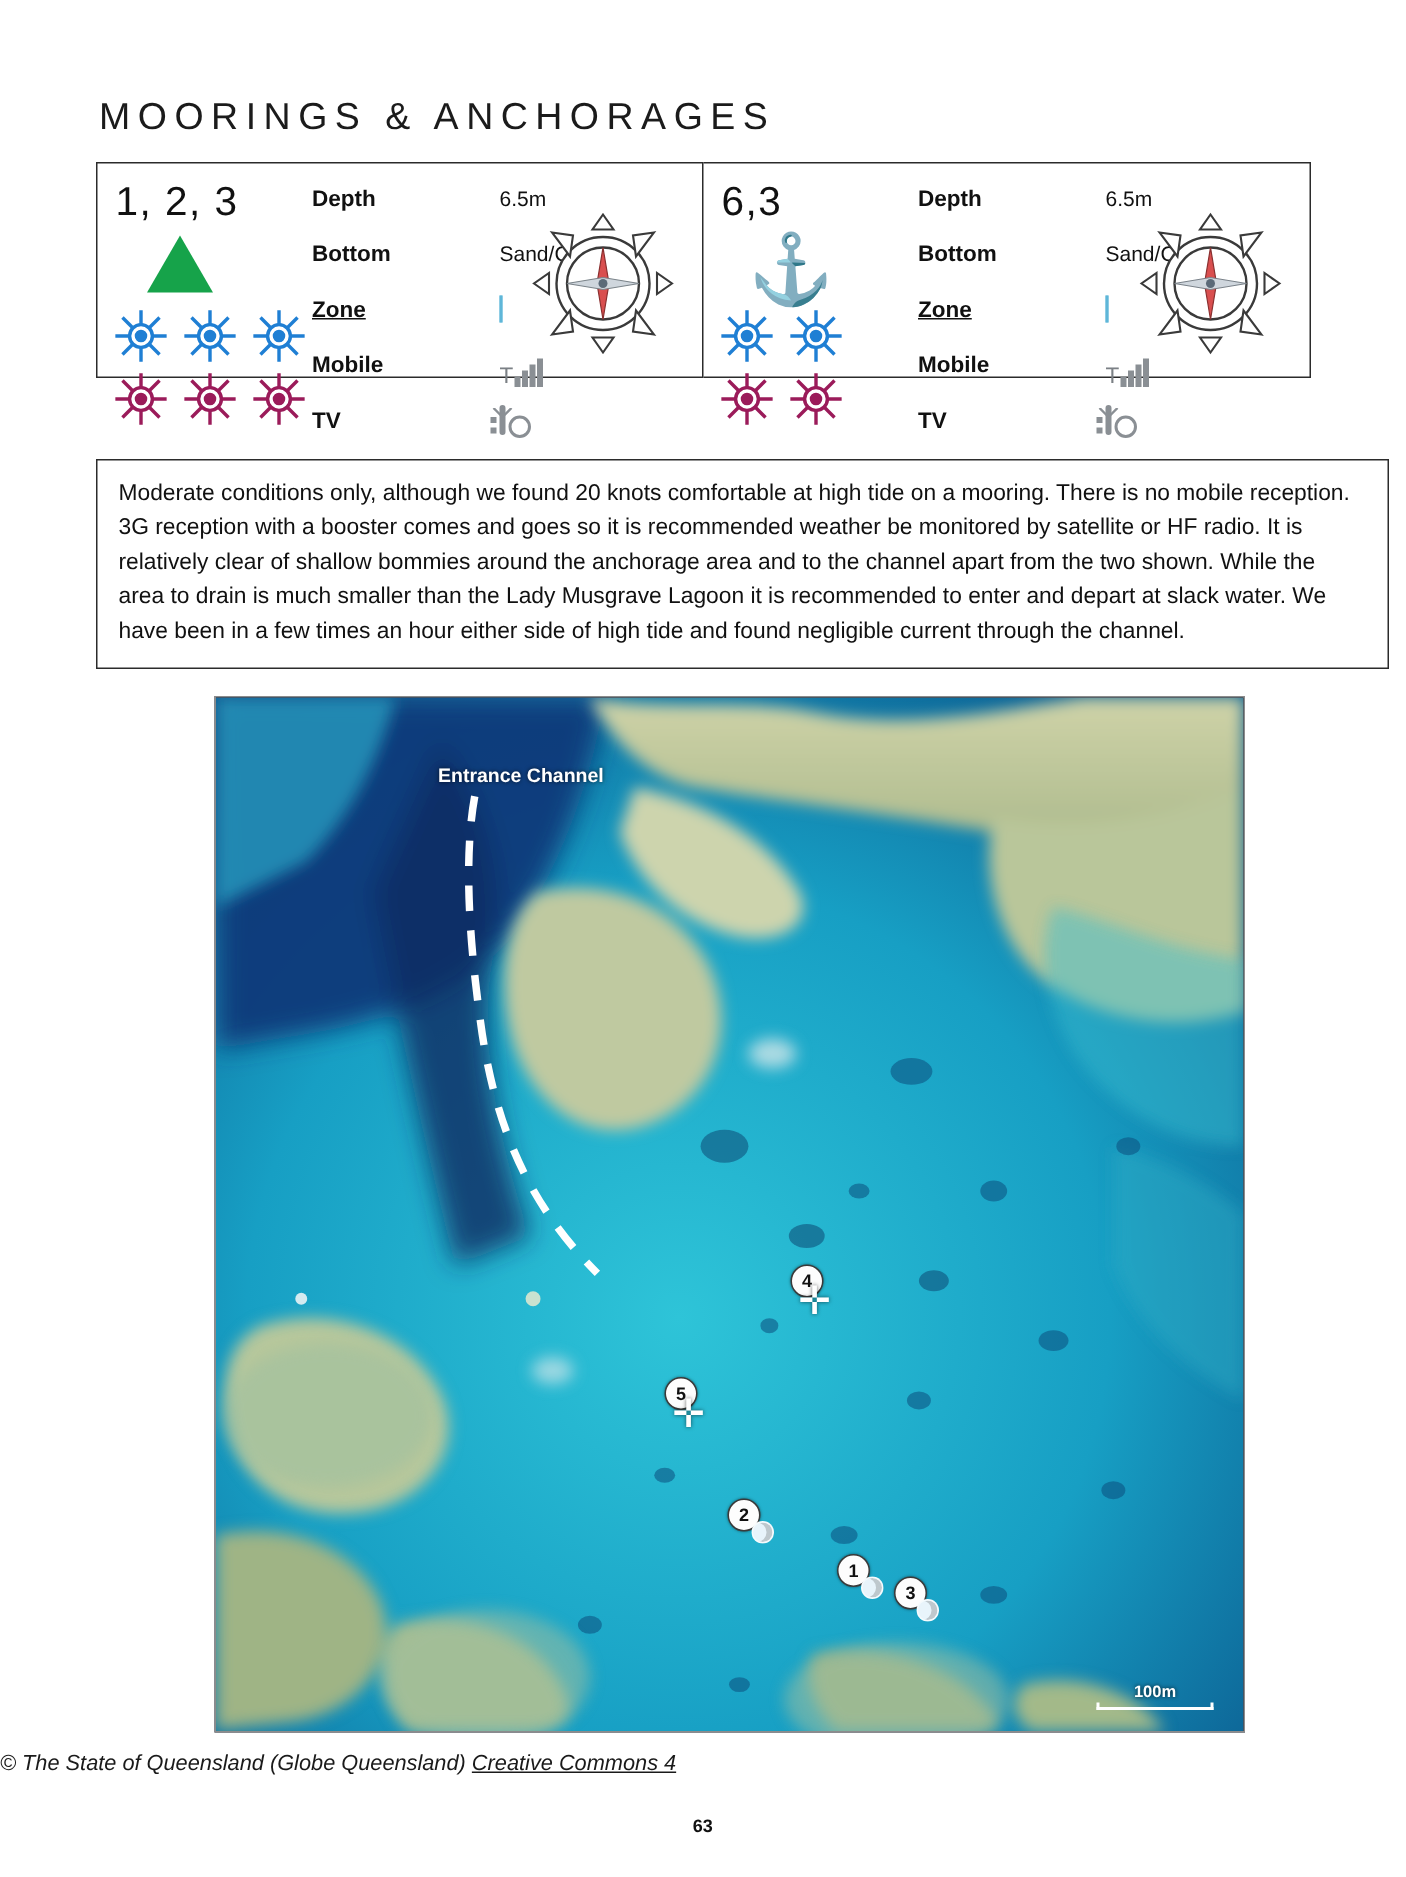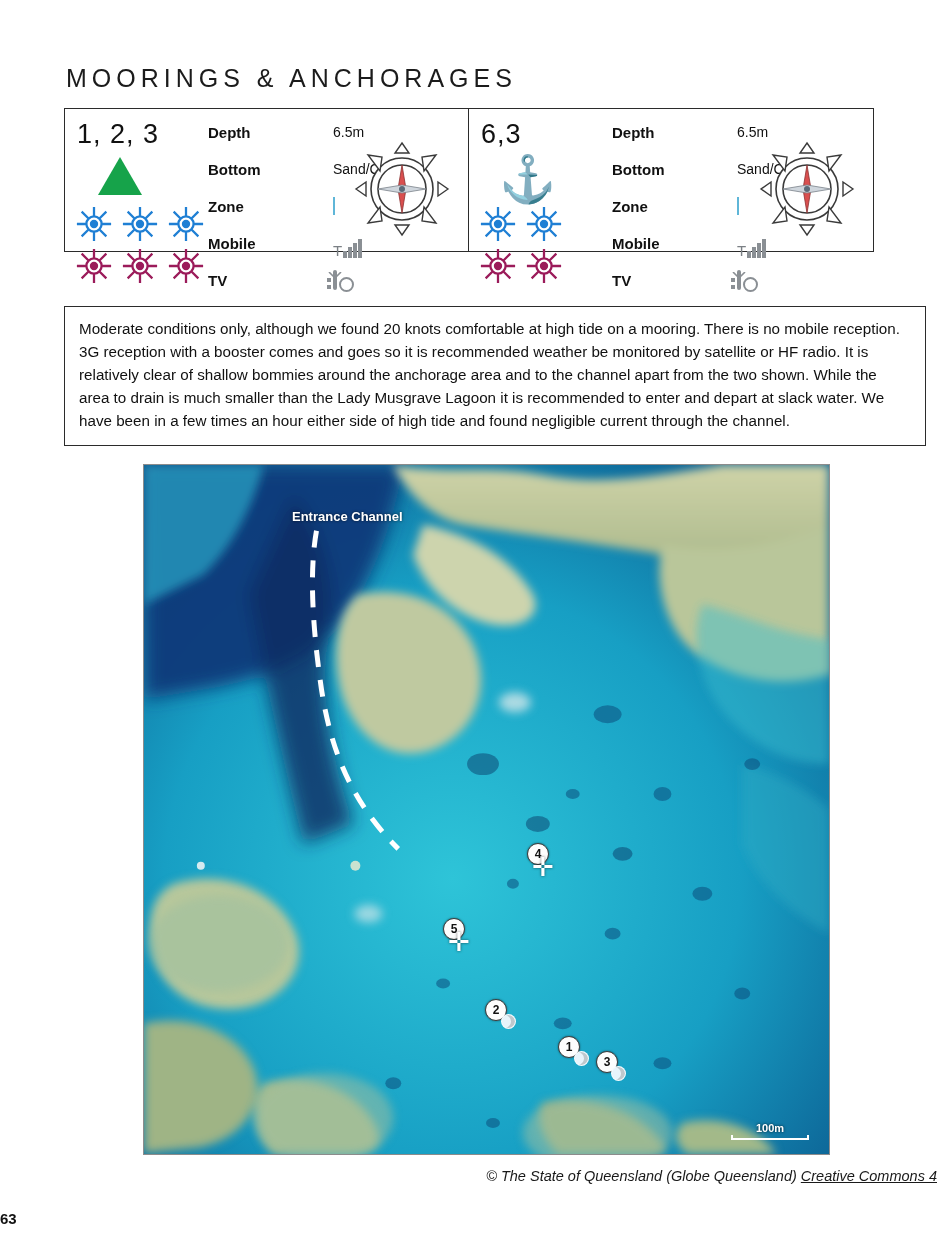--- a/index.html
+++ b/index.html
@@ -94,21 +94,21 @@
     flex-direction: column;
     gap: 18px;
   }
   .labels .lab {
     font-size: 15px;
     font-weight: bold;
     color: #111;
     height: 19px;
     line-height: 19px;
   }
-  .labels .lab.underline { }
+  .labels .lab.underline { text-decoration: underline; }
 
   .values {
     position: absolute;
     left: 268px;
     top: 14px;
     display: flex;
     flex-direction: column;
     gap: 18px;
   }
   .values .val {
@@ -244,35 +244,35 @@
     border-left: 2px solid #fff;
     border-right: 2px solid #fff;
     border-bottom: 2px solid #fff;
     margin-top: 1px;
   }
 
   .caption {
     position: absolute;
     left: 0; right: 0;
     top: 1168px;
-    text-align: right;
+    text-align: left;
     font-size: 14.5px;
     font-style: italic;
     color: #1a1a1a;
   }
   .caption a {
     color: #1a1a1a;
     text-decoration: underline;
   }
   .page-num {
     position: absolute;
     left: 0; right: 0;
     top: 1210px;
-    text-align: left;
-    font-size: 15px;
+    text-align: center;
+    font-size: 12px;
     font-weight: bold;
     color: #111;
   }
 </style>
 </head>
 <body>
 
 <div class="page">
 
   <div class="title">MOORINGS &amp; ANCHORAGES</div>

